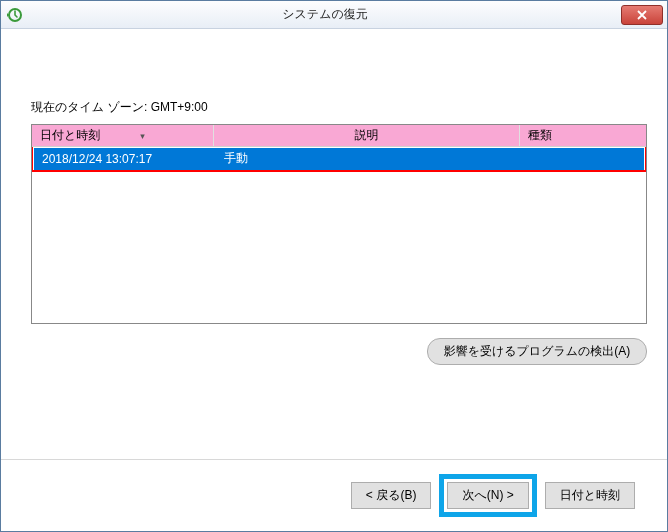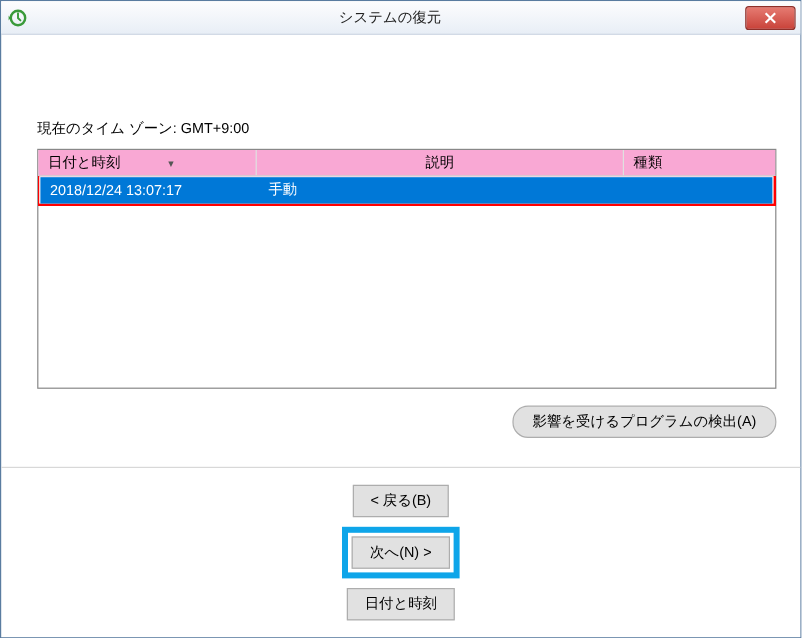--- a/index.html
+++ b/index.html
@@ -139,26 +139,25 @@
     font-size: 12px;
     padding: 4px 14px;
     background: #e1e1e1;
     border: 1px solid #adadad;
     cursor: pointer;
     min-width: 80px;
     text-align: center;
   }
   .footer {
     border-top: 1px solid #d8d8d8;
-    padding: 14px 20px;
+    padding: 14px 32px;
     display: flex;
     justify-content: flex-end;
     gap: 8px;
     align-items: center;
-    flex-direction: column;
   }
   .next-highlight {
     border: 5px solid #0ea5e9;
     padding: 3px;
     display: inline-flex;
   }
   .next-highlight .btn { margin: 0; }
 </style>
 </head>
 <body>

